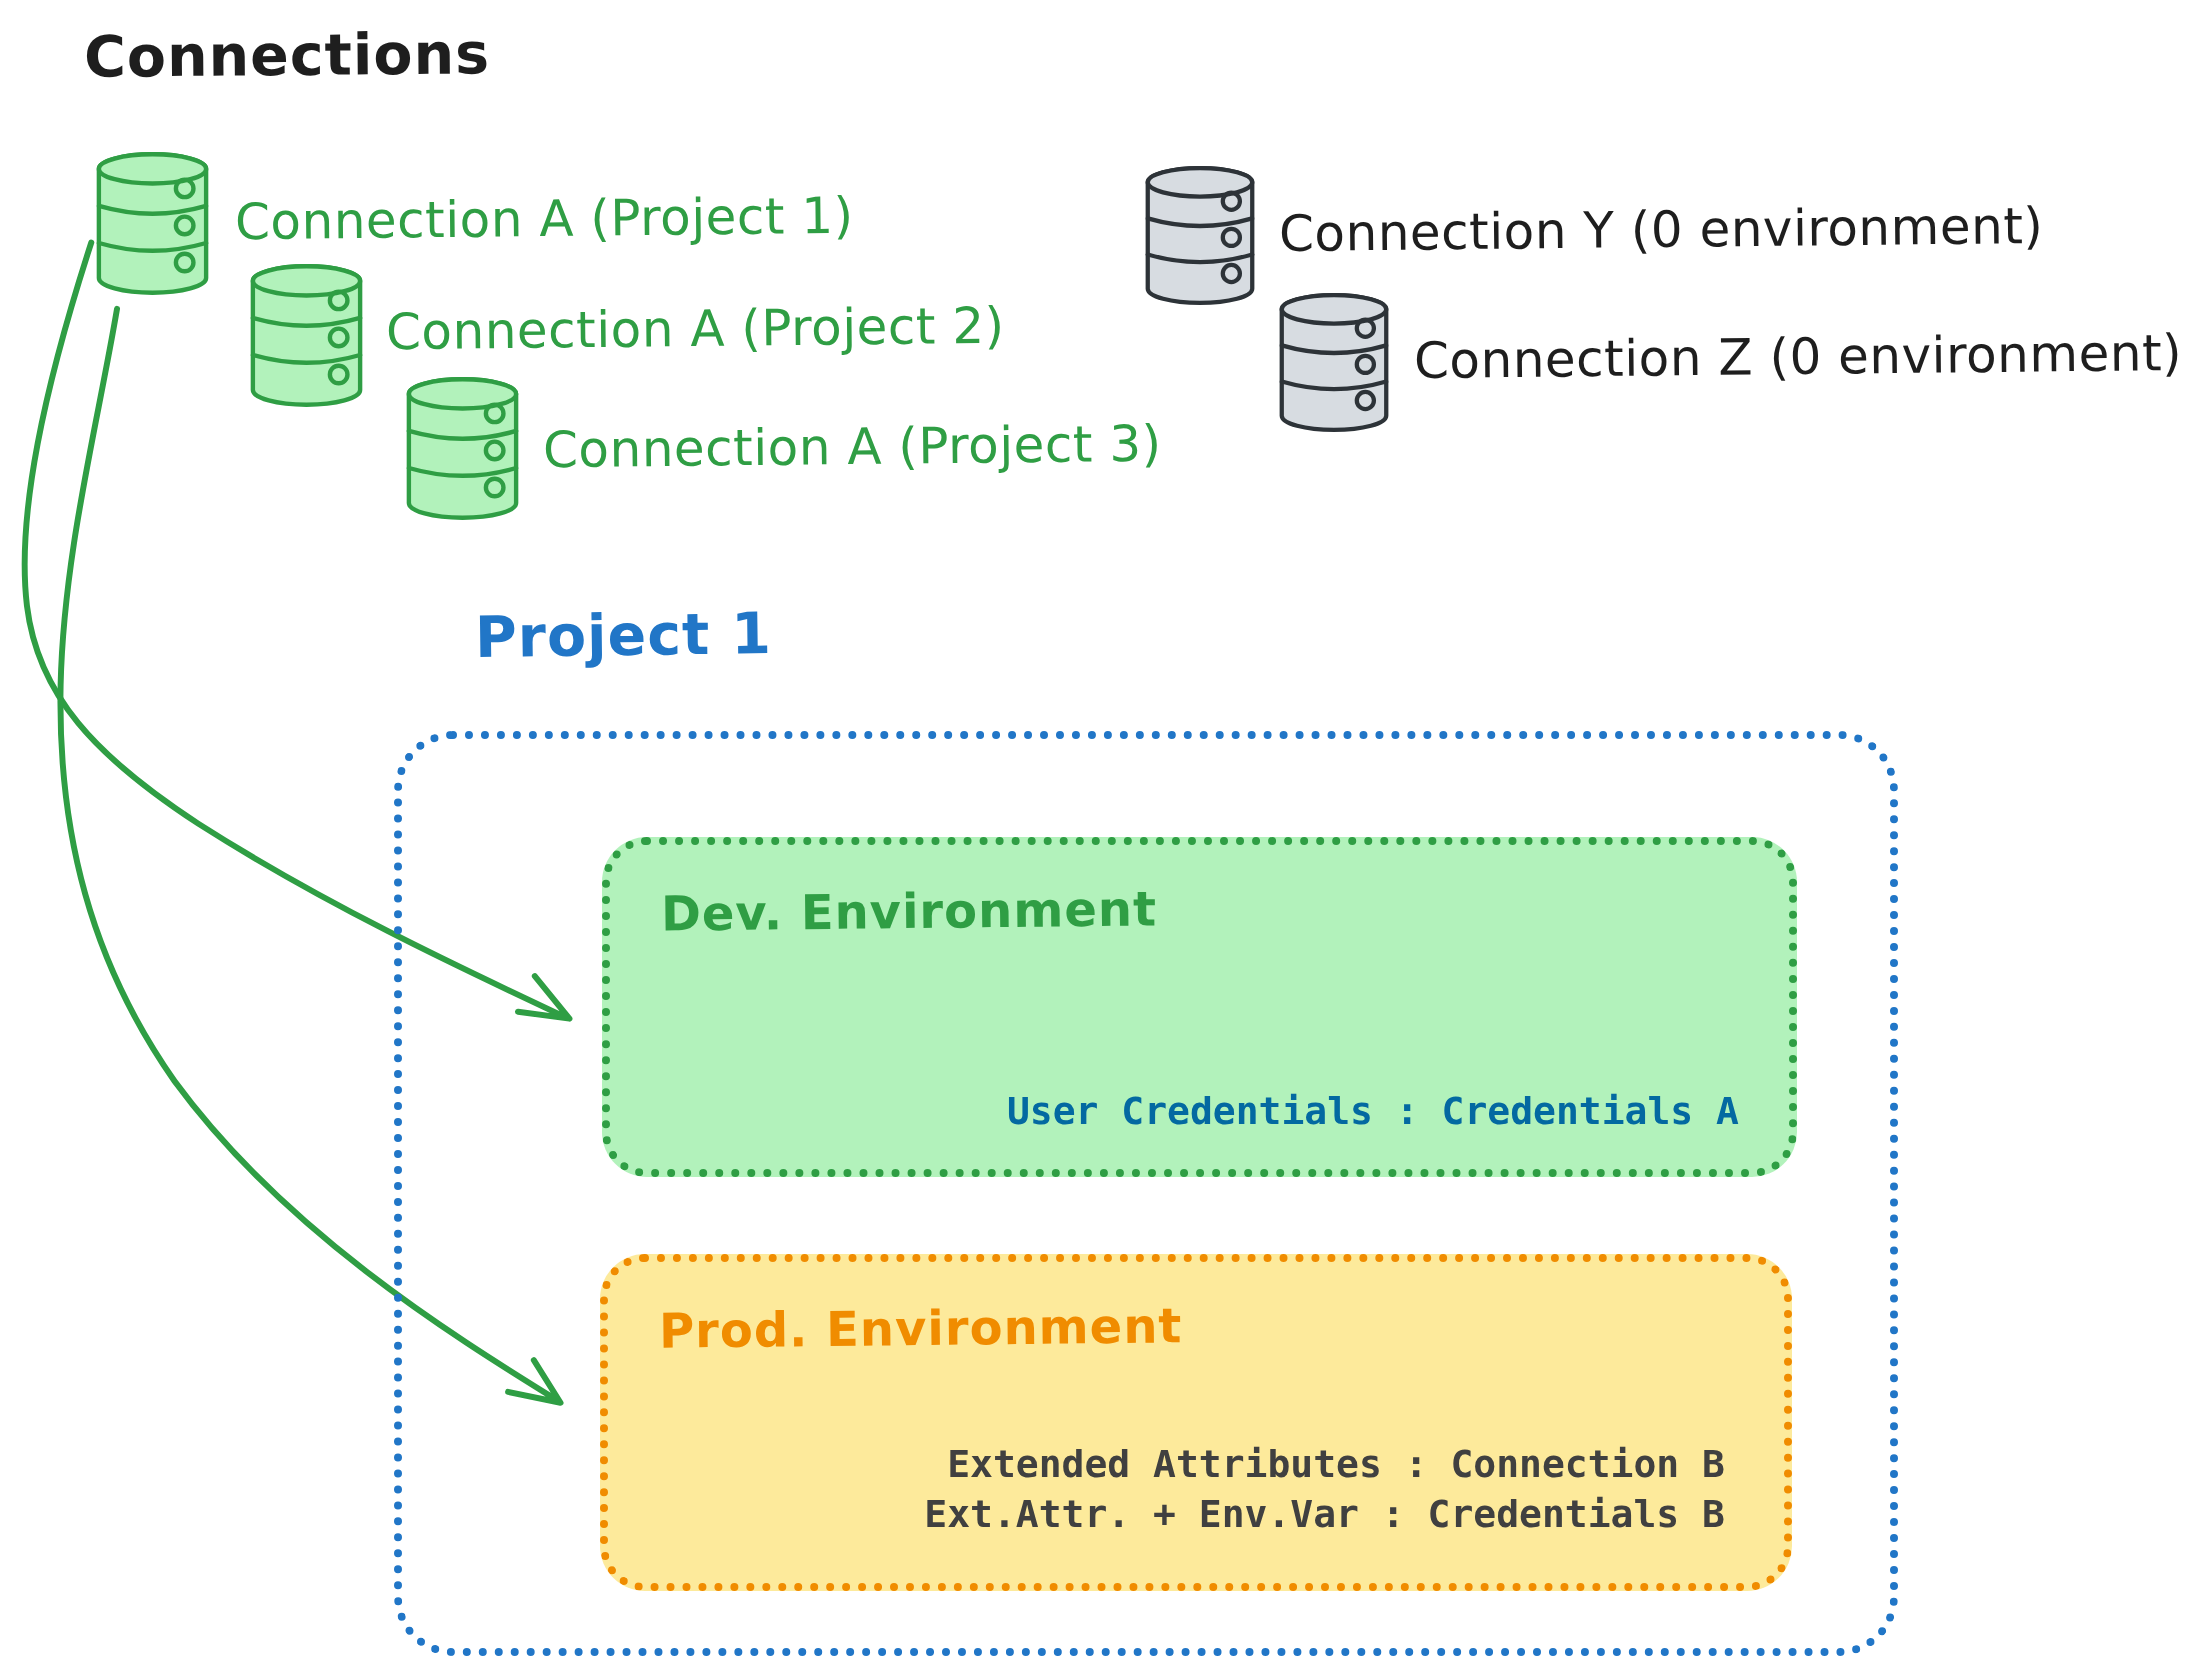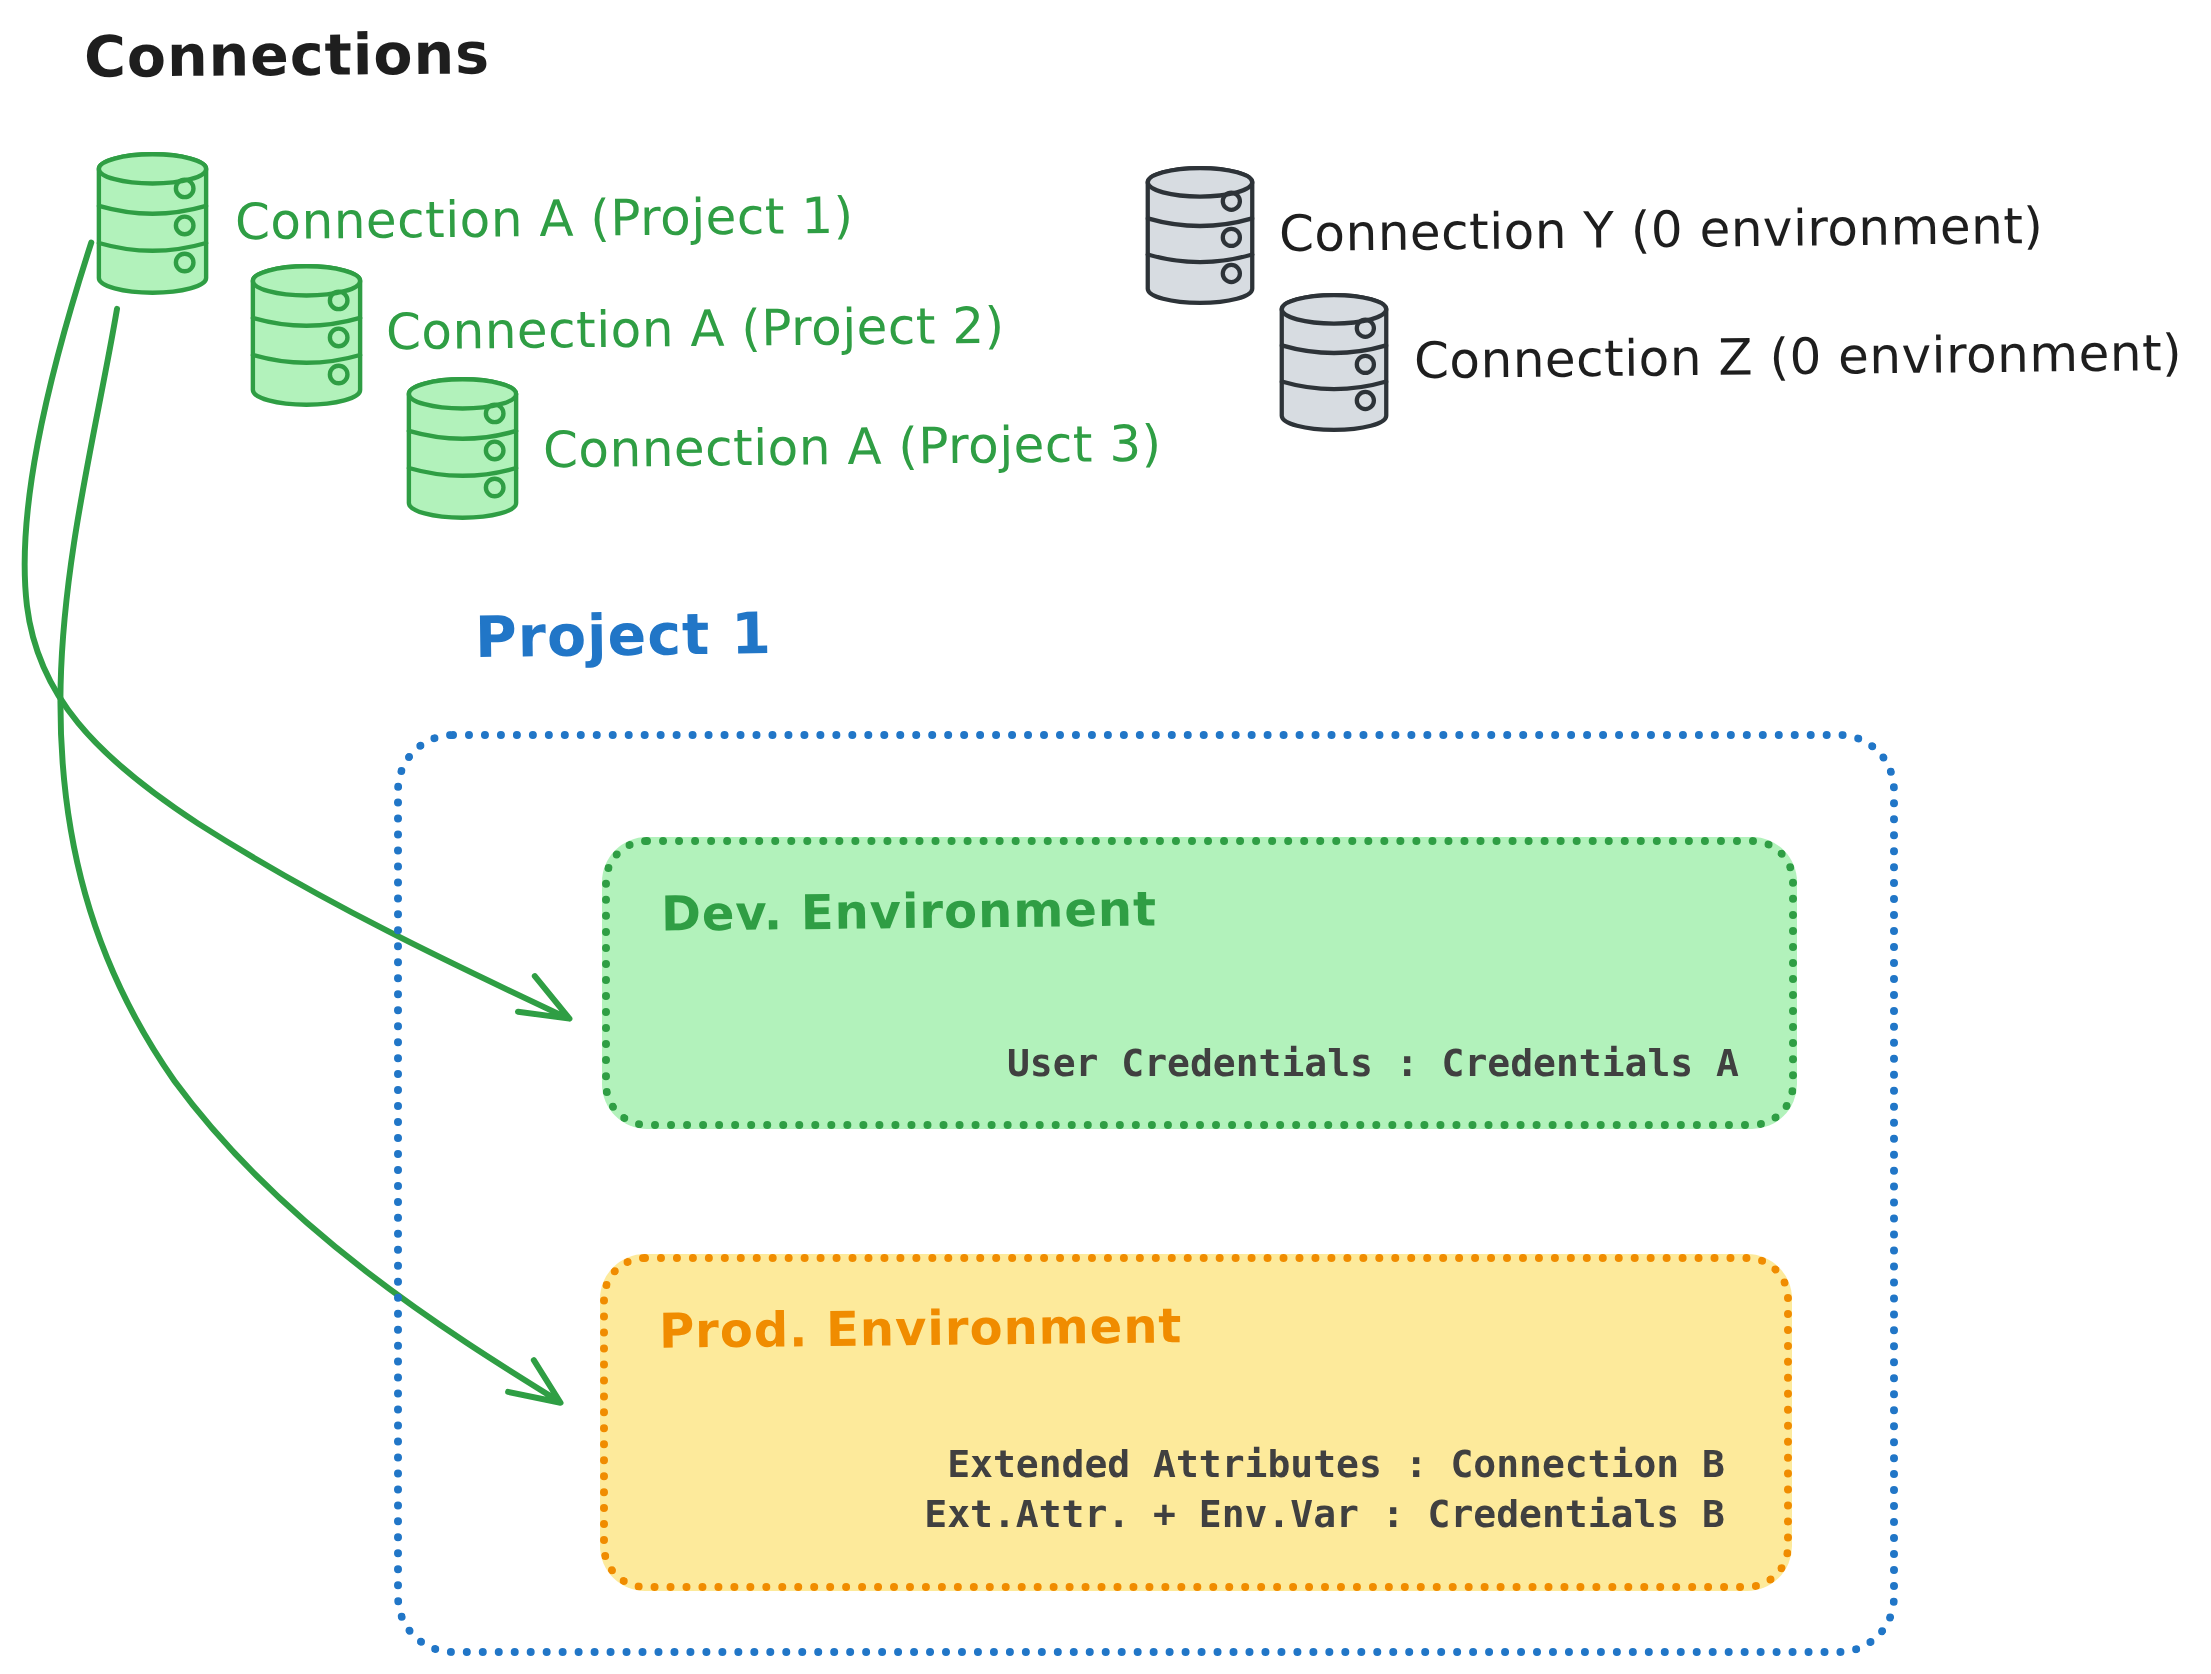--- a/index.html
+++ b/index.html
@@ -28,39 +28,39 @@
     font-size:57px;font-weight:700;color:#2176c7;letter-spacing:1px;
     transform:rotate(-0.8deg);
   }
   .project-box{
     position:absolute;left:394px;top:731px;width:1504px;height:925px;
     border:8px dotted #2176c7;border-radius:59px;background:transparent;
     box-sizing:border-box;
   }
   .env-box{position:absolute;box-sizing:border-box;border-radius:45px;}
   .env-box.dev{
-    left:200px;top:98px;width:1195px;height:292px;
+    left:200px;top:98px;width:1195px;height:340px;
     background:#b2f2bb;border:8px dotted #2f9e44;
   }
   .env-box.prod{
     left:198px;top:515px;width:1192px;height:337px;
     background:#fdea9b;border:8px dotted #f08c00;
   }
   .env-title{
     position:absolute;left:51px;top:38px;
     font-size:48px;font-weight:600;letter-spacing:1px;white-space:nowrap;
     transform:rotate(-0.6deg);
   }
   .env-title.green{color:#2f9e44;}
   .env-title.orange{color:#f08c00;}
   .mono{
     font-family:"DejaVu Sans Mono", monospace;
     font-size:38px;font-weight:700;white-space:nowrap;text-align:right;
   }
-  .mono.green{position:absolute;right:50px;bottom:36px;color:#404040;}
+  .mono.green{position:absolute;right:50px;bottom:36px;color:#0369a1;}
   .mono-stack{position:absolute;right:59px;bottom:44px;line-height:1.32;color:#404040;}
   .arrows-svg{position:absolute;left:0;top:0;pointer-events:none;}
 </style>
 </head>
 <body>
 
 <div class="canvas">
 
   
   <svg width="0" height="0" aria-hidden="true">

